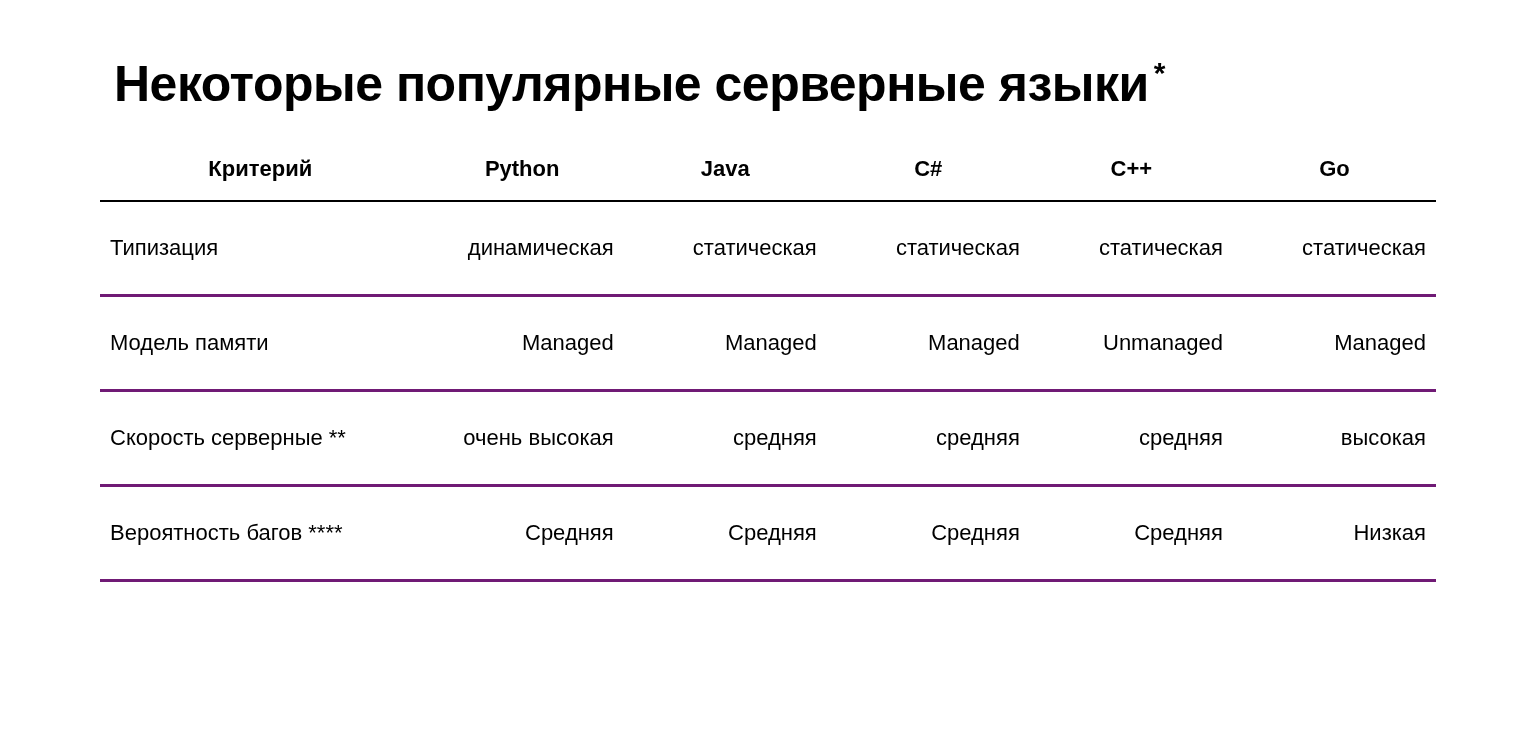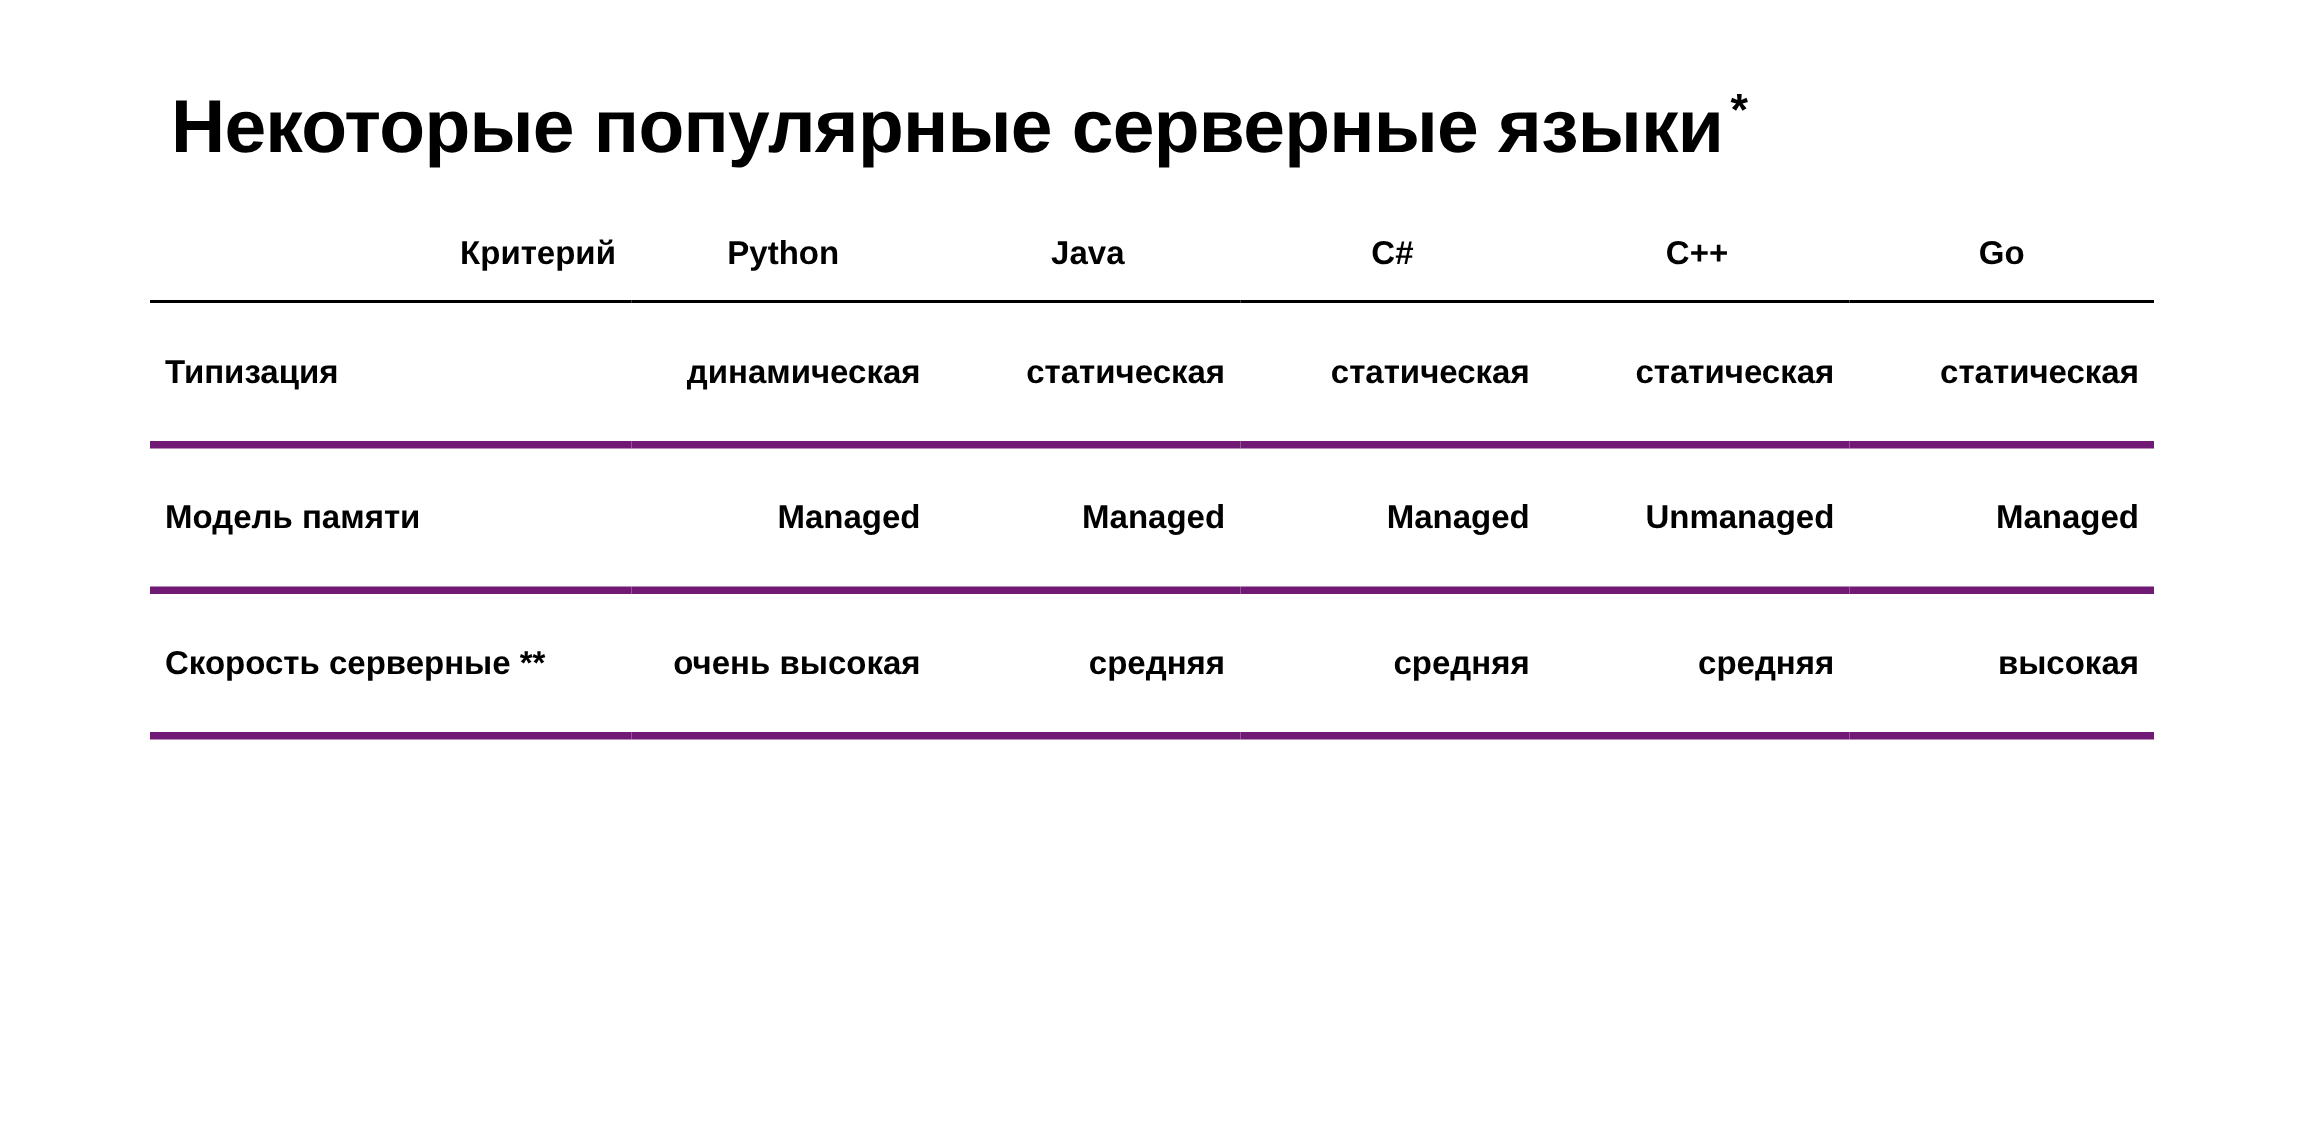--- a/index.html
+++ b/index.html
@@ -31,27 +31,27 @@
       border-collapse: collapse;
       font-size: 22px;
     }
     th {
       text-align: center;
       font-weight: 700;
       padding: 18px 10px;
       border-bottom: 2.5px solid #000000;
     }
     th:first-child {
-      text-align: right;
+      text-align: center;
     }
     td {
       text-align: right;
       padding: 33px 10px;
-      border-bottom: 5px solid #701a75;
-      font-weight: 700;
+      border-bottom: 3px solid #701a75;
+      font-weight: 400;
     }
     td:first-child {
       text-align: left;
     }
     .col-crit { width: 24%; }
     .col-lang { width: 15.2%; }
   </style>
 </head>
 <body>
 
@@ -88,14 +88,22 @@
       <td>Managed</td>
     </tr>
     <tr>
       <td>Скорость серверные **</td>
       <td>очень высокая</td>
       <td>средняя</td>
       <td>средняя</td>
       <td>средняя</td>
       <td>высокая</td>
     </tr>
+    <tr>
+      <td>Вероятность багов ****</td>
+      <td>Средняя</td>
+      <td>Средняя</td>
+      <td>Средняя</td>
+      <td>Средняя</td>
+      <td>Низкая</td>
+    </tr>
   </tbody>
 </table>
 
 </body></html>

